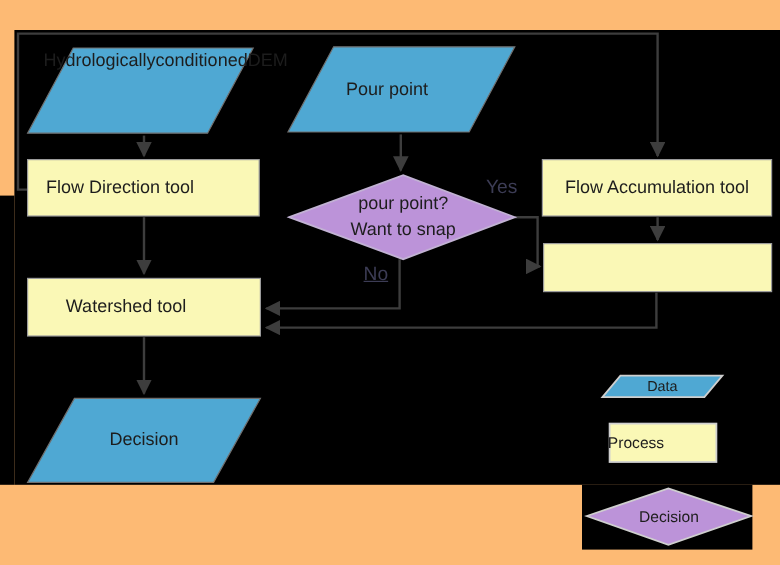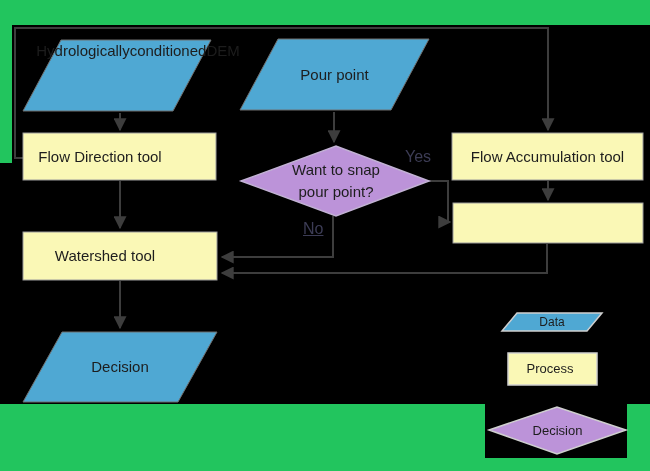--- a/index.html
+++ b/index.html
@@ -1,19 +1,19 @@
 <!DOCTYPE html>
 <html><head>
 <meta charset="utf-8">
 <style>
   html,body{margin:0;padding:0;background:#ffffff;}
   #stage{
     position:relative;
     width:650px;height:471px;
-    background:#22c55e;
+    background:#fdba74;
     overflow:hidden;
     font-family:"Liberation Sans", sans-serif;
   }
   .black{position:absolute;background:#000000;}
   #bg-main{left:12px;top:25px;width:638px;height:379px;}
   #bg-left-step{left:0;top:163px;width:12px;height:241px;}
   #bg-legend{left:485px;top:404px;width:142px;height:54px;}
   svg{position:absolute;left:0;top:0;}
   .edge{fill:none;stroke-width:2px;}
   .shape-data{stroke:#6f6f6f;stroke-width:1px;}
@@ -74,36 +74,36 @@
     <rect class="legend-outline-process" x="508" y="353" width="89" height="32" fill="#FAF8B6"></rect>
     <polygon class="legend-outline-decision" points="489,430 557,407 626,430 557,454" fill="#BC93D9"></polygon>
   </svg>
 
   <div class="lbl" id="dem-label" style="left:64px;top:39px;width:148px;height:70px;">
     <span>Hydrologically</span>
     <span>conditioned</span>
     <span>DEM</span>
   </div>
 
-  <div class="lbl" style="left:240px;top:39px;width:189px;height:71px;">Pour point</div>
+  <div class="lbl" style="left:228px;top:39px;width:189px;height:71px;">Pour point</div>
 
   <div class="lbl" style="left:23px;top:133px;width:154px;height:47px;">Flow Direction tool</div>
 
   <div class="lbl" style="left:452px;top:133px;width:191px;height:47px;">Flow Accumulation tool</div>
 
   <div class="lbl lbl-multiline" style="left:251px;top:152px;width:170px;height:58px;line-height:22px;">
+    <span>pour point?</span>
     <span>Want to snap</span>
-    <span>pour point?</span>
   </div>
 
 
   <div class="lbl" style="left:23px;top:232px;width:164px;height:48px;">Watershed tool</div>
 
   <div class="lbl" style="left:22px;top:332px;width:196px;height:70px;">Decision</div>
 
   <div class="branch-lbl" style="left:405px;top:151px;">Yes</div>
   <div class="branch-lbl" style="left:303px;top:223px;text-decoration:underline;">No</div>
 
   <div class="lbl legend-lbl" id="legend-data-label" style="left:502px;top:312px;width:100px;height:20px;">Data</div>
-  <div class="lbl legend-lbl" style="left:512px;top:353px;width:76px;height:32px;">Process</div>
+  <div class="lbl legend-lbl" style="left:492px;top:353px;width:76px;height:32px;">Process</div>
   <div class="lbl legend-lbl" style="left:489px;top:407px;width:137px;height:47px;">Decision</div>
 
 </div>
 
 </body></html>

